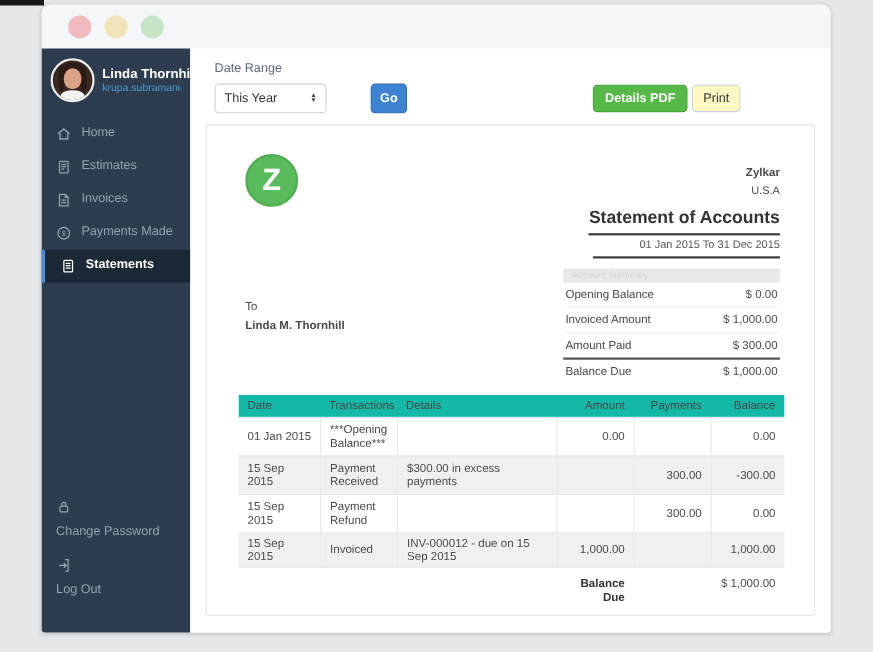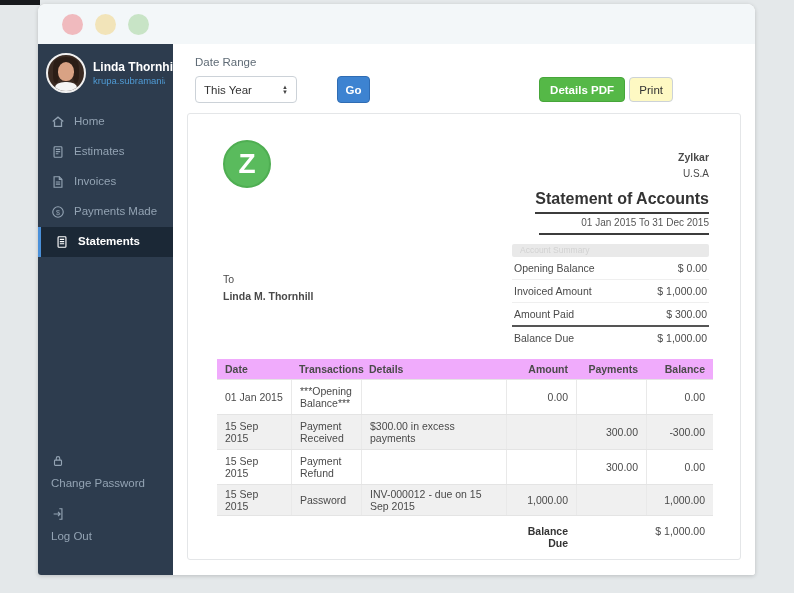--- a/index.html
+++ b/index.html
@@ -128,21 +128,21 @@
   .summary-row {
     display:flex; justify-content:space-between; align-items:center;
     padding:5px 2px; border-bottom:1px solid #efefef; font-size:10.5px;
   }
   .summary-row.last { border-bottom:none; border-top:2px solid #555; margin-top:-1px; }
 
   .recipient { position:absolute; left:35px; top:157px; line-height:1.6; }
   .recipient-name { font-weight:bold; }
 
   .txn-table { position:absolute; left:29px; top:245px; width:496px; }
-  .txn-header { display:flex; background:#f0abfc; font-weight:bold; }
+  .txn-header { display:flex; background:#14b8a6; font-weight:normal; }
   .txn-header .cell { padding:4px 8px; }
   .txn-row { display:flex; align-items:center; border-top:1px solid #e4e4e4; }
   .txn-row .cell { padding:3px 8px; align-self:stretch; display:flex; align-items:center; border-left:1px solid #e9e9e9; }
   .txn-row .cell:first-child { border-left:none; }
   .txn-row.zebra { background:#f0f0f0; }
   .txn-row.r1,.txn-row.r2,.txn-row.r3 { min-height:35px; }
   .txn-row.r4 { min-height:25px; border-bottom:1px solid #e4e4e4; }
   .c-date { width:74px; }
   .c-trans { width:70px; }
   .c-details { width:145px; }
@@ -325,21 +325,21 @@
             <div class="cell c-date">15 Sep 2015</div>
             <div class="cell c-trans">Payment Refund</div>
             <div class="cell c-details"></div>
             <div class="cell c-amount"></div>
             <div class="cell c-pay">300.00</div>
             <div class="cell c-bal">0.00</div>
           </div>
 
           <div class="txn-row r4 zebra">
             <div class="cell c-date">15 Sep 2015</div>
-            <div class="cell c-trans">Password</div>
+            <div class="cell c-trans">Invoiced</div>
             <div class="cell c-details">INV-000012 - due on 15 Sep 2015</div>
             <div class="cell c-amount">1,000.00</div>
             <div class="cell c-pay"></div>
             <div class="cell c-bal">1,000.00</div>
           </div>
 
           <div class="txn-footer">
             <div class="spacer"></div>
             <div class="f-label">Balance Due</div>
             <div class="f-empty"></div>

